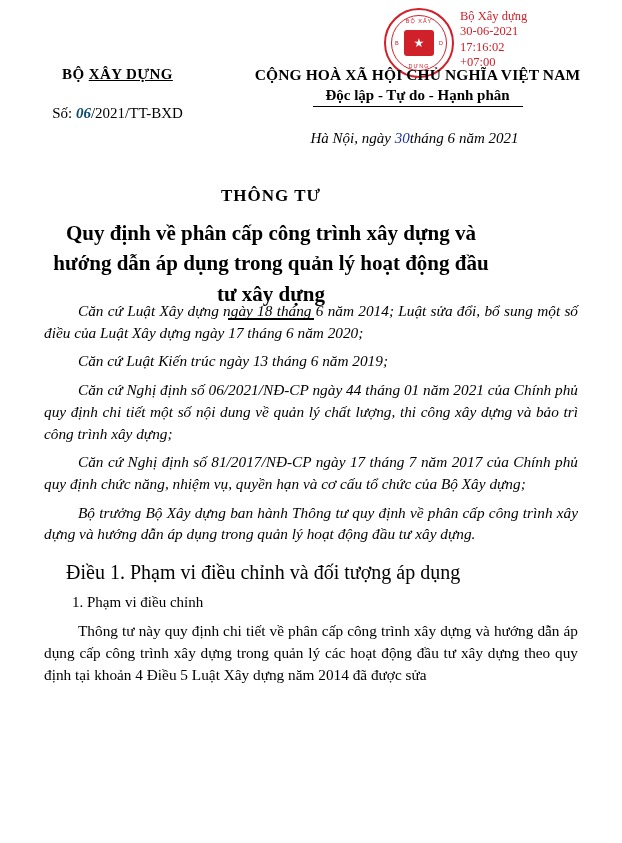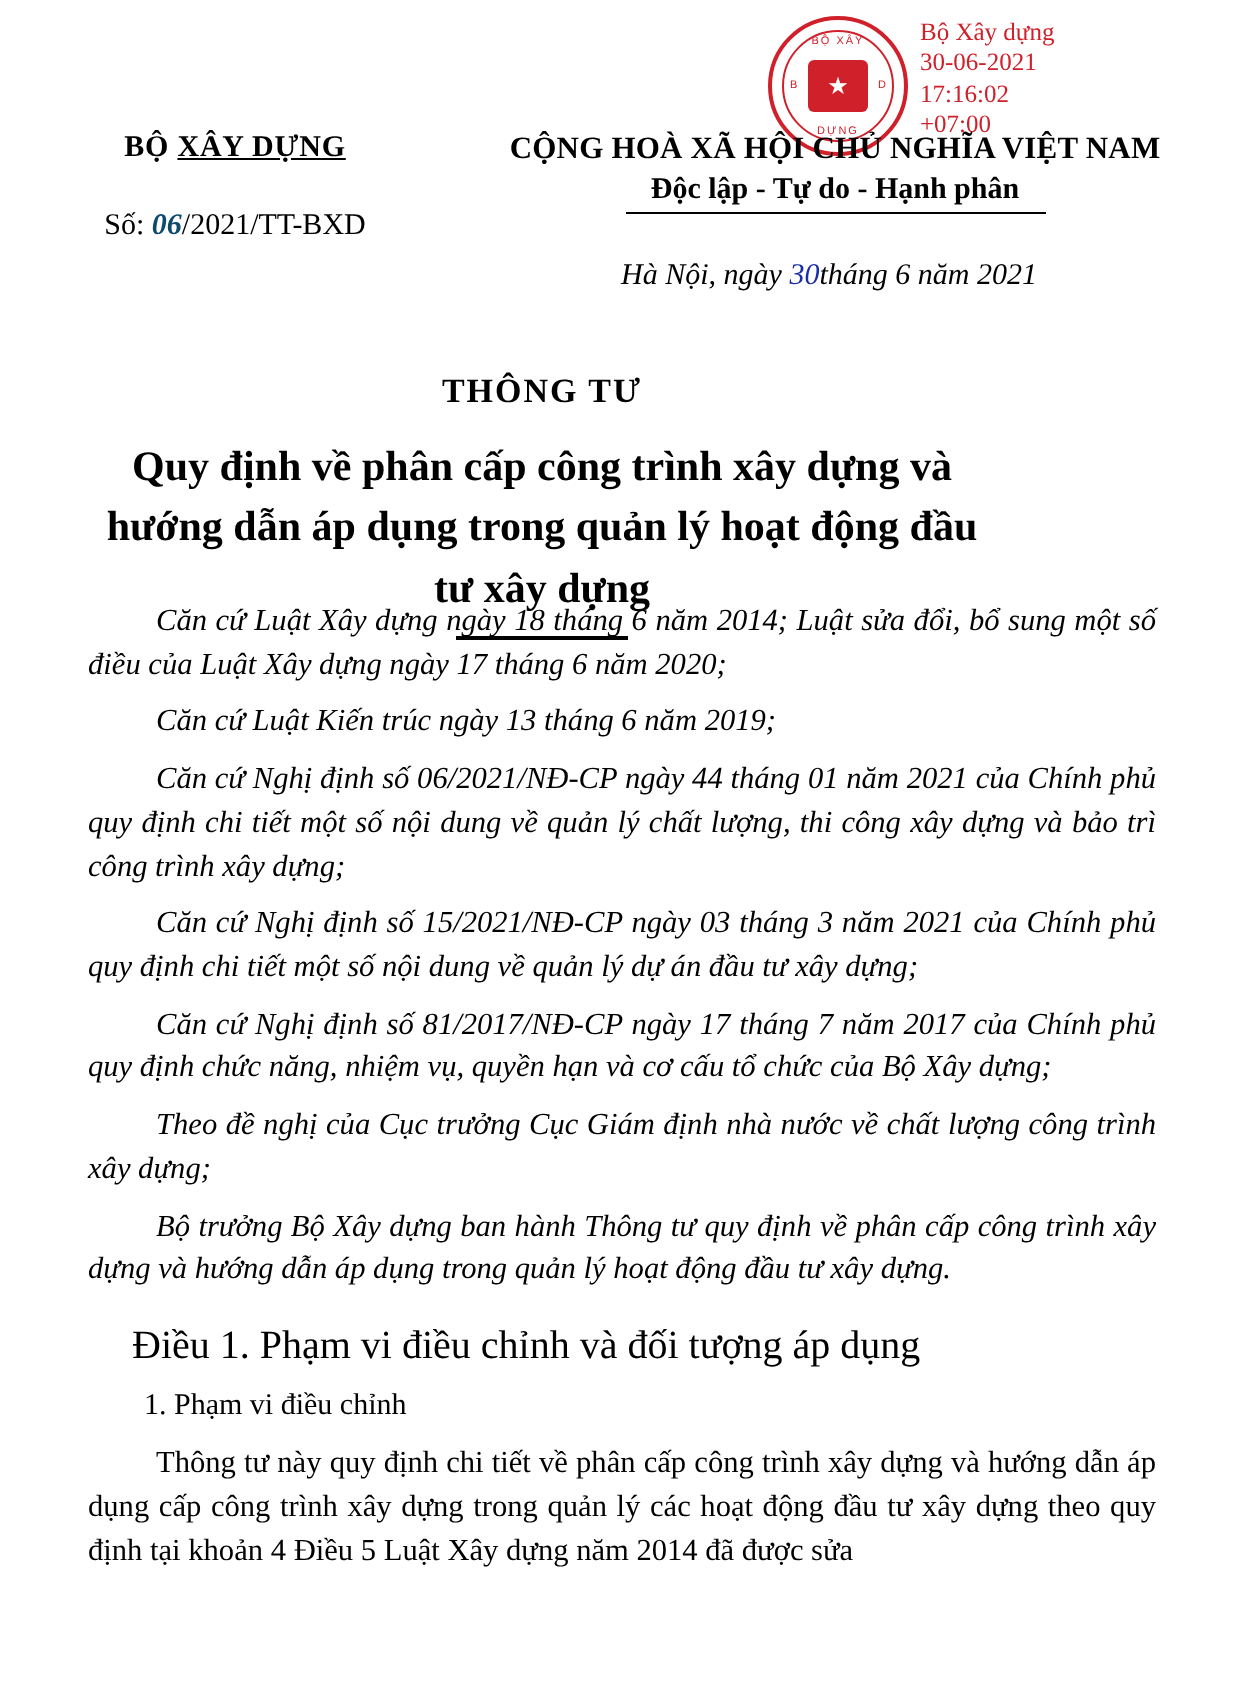--- a/index.html
+++ b/index.html
@@ -265,23 +265,21 @@
   <div class="title-block">
     <div class="doc-type">THÔNG TƯ</div>
     <div class="doc-title">Quy định về phân cấp công trình xây dựng và hướng dẫn áp dụng trong quản lý hoạt động đầu tư xây dựng</div>
     <div class="title-rule"></div>
   </div>
 
   <div class="body">
     <p class="para">Căn cứ Luật Xây dựng ngày 18 tháng 6 năm 2014; Luật sửa đổi, bổ sung một số điều của Luật Xây dựng ngày 17 tháng 6 năm 2020;</p>
     <p class="para">Căn cứ Luật Kiến trúc ngày 13 tháng 6 năm 2019;</p>
     <p class="para">Căn cứ Nghị định số 06/2021/NĐ-CP ngày 44 tháng 01 năm 2021 của Chính phủ quy định chi tiết một số nội dung về quản lý chất lượng, thi công xây dựng và bảo trì công trình xây dựng;</p>
-    <p class="para">Căn cứ Nghị định số 15/2021/NĐ-CP ngày 03 tháng 3 năm 2021 của Chính phủ quy định chi tiết một số nội dung về quản lý dự án đầu tư xây dựng;</p>
     <p class="para">Căn cứ Nghị định số 81/2017/NĐ-CP ngày 17 tháng 7 năm 2017 của Chính phủ quy định chức năng, nhiệm vụ, quyền hạn và cơ cấu tổ chức của Bộ Xây dựng;</p>
-    <p class="para">Theo đề nghị của Cục trưởng Cục Giám định nhà nước về chất lượng công trình xây dựng;</p>
     <p class="para last-of-group">Bộ trưởng Bộ Xây dựng ban hành Thông tư quy định về phân cấp công trình xây dựng và hướng dẫn áp dụng trong quản lý hoạt động đầu tư xây dựng.</p>
 
     <div class="article-heading">Điều 1. Phạm vi điều chỉnh và đối tượng áp dụng</div>
     <div class="sub-heading">1. Phạm vi điều chỉnh</div>
     <p class="para plain">Thông tư này quy định chi tiết về phân cấp công trình xây dựng và hướng dẫn áp dụng cấp công trình xây dựng trong quản lý các hoạt động đầu tư xây dựng theo quy định tại khoản 4 Điều 5 Luật Xây dựng năm 2014 đã được sửa</p>
   </div>
 
 </div>
 
 </body></html>

